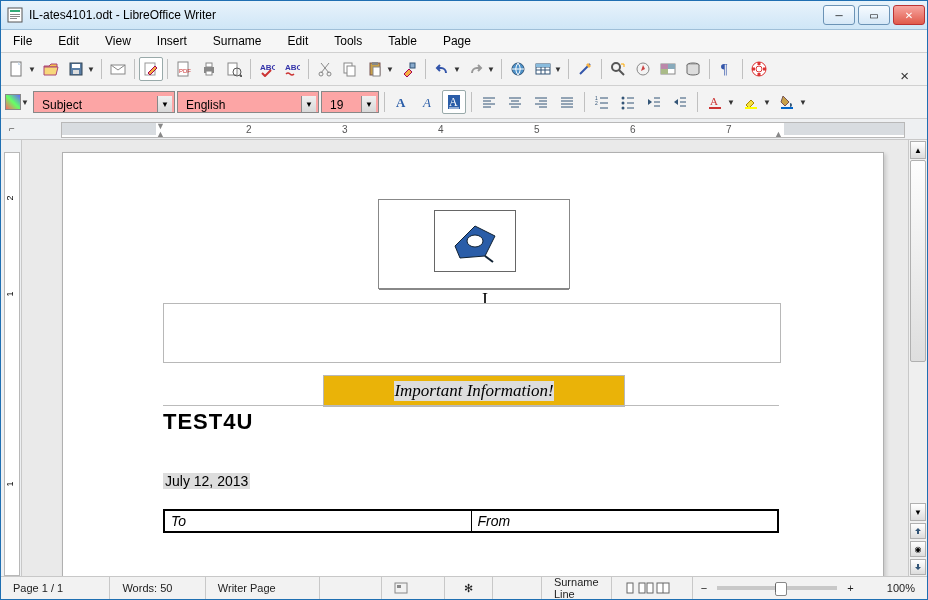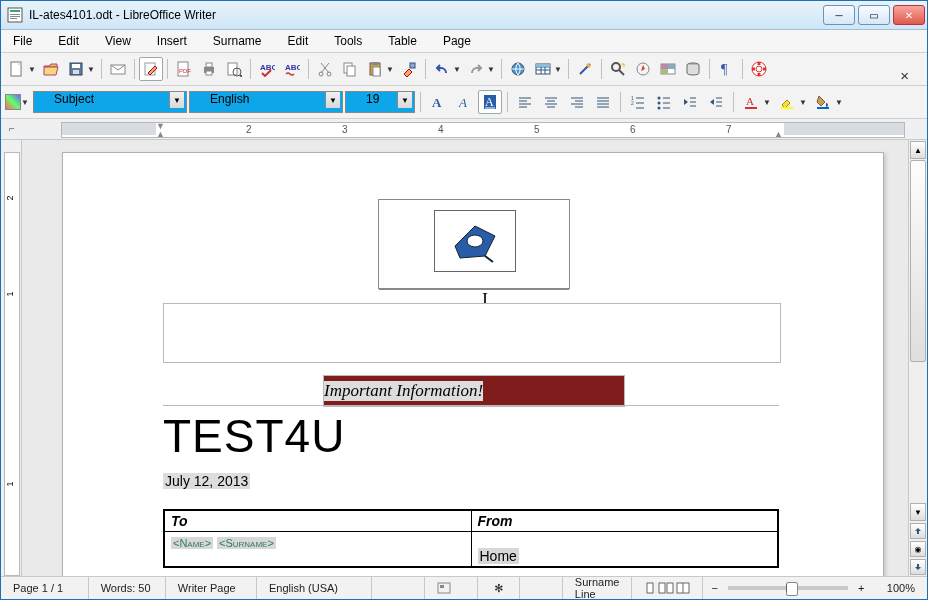--- a/index.html
+++ b/index.html
@@ -13,40 +13,40 @@
   .app-x{position:absolute;right:10px;top:35px;font-size:15px;color:#333}
   .menubar{height:22px;background:#f6f6f6;display:flex;align-items:center;padding:0 4px;gap:10px;border-bottom:1px solid #d0d0d0;position:relative}
   .menubar span{padding:2px 8px}
   .toolbar{height:28px;background:#f3f3f3;display:flex;align-items:center;padding:2px 4px;gap:1px;border-bottom:1px solid #d0d0d0}
   .tbtn{width:22px;height:22px;display:flex;align-items:center;justify-content:center;border:1px solid transparent;border-radius:2px}
   .tbtn.boxed{border:1px solid #9aa;background:#fff}
   .tsep{width:1px;height:20px;background:#c0c0c0;margin:0 3px}
   .drop-arrow{width:8px;font-size:8px;color:#333;margin-left:-2px;margin-right:2px}
   .fmtbar{height:28px;background:#f3f3f3;display:flex;align-items:center;padding:2px 4px;gap:2px;border-bottom:1px solid #d0d0d0}
   .swatch{width:14px;height:14px;border:1px solid #888}
-  .combo{height:20px;background:#0ea5e9;border:1px solid #888;display:flex;align-items:flex-start;padding:0 2px 0 20px;font-size:12px}
+  .combo{height:20px;background:#fca5a5;border:1px solid #888;display:flex;align-items:flex-end;padding:0 2px 0 8px;font-size:12px}
   .combo .arrow{width:14px;height:16px;border-left:1px solid #888;margin-left:auto;display:flex;align-items:center;justify-content:center;font-size:8px;background:linear-gradient(#f0f0f0,#d8d8d8)}
   .ruler-h{height:20px;background:#eef0f2;border-bottom:1px solid #c8c8c8;position:relative;font-size:10px;color:#555}
   .ruler-h .inner{position:absolute;left:60px;right:22px;top:3px;height:14px;background:#fff;border:1px solid #b8b8b8}
   .workspace{flex:1;display:flex;background:#e8e8e8;overflow:hidden}
   .ruler-v{width:20px;background:#eef0f2;border-right:1px solid #c8c8c8;position:relative}
   .ruler-v .inner{position:absolute;top:12px;bottom:0;left:3px;width:14px;background:#fff;border:1px solid #b8b8b8}
   .doc-area{flex:1;position:relative;background:#eaeaea;overflow:hidden}
   .page{position:absolute;left:40px;top:12px;width:820px;height:1000px;background:#fff;border:1px solid #b0b0b0;box-shadow:2px 2px 4px rgba(0,0,0,0.15)}
   .frame-logo{position:absolute;left:315px;top:46px;width:190px;height:88px;border:1px solid #888;background:#fff}
   .frame-logo .imgbox{position:absolute;left:55px;top:10px;width:80px;height:60px;border:1px solid #666;background:#fff;display:flex;align-items:center;justify-content:center}
   .frame-subtitle{position:absolute;left:100px;top:150px;width:616px;height:58px;border:1px solid #b8b8b8;background:#fff}
-  .frame-important{position:absolute;left:260px;top:222px;width:300px;height:30px;border:1px solid #b8b8b8;background:#7f1d1d;display:flex;align-items:center;justify-content:flex-start}
+  .frame-important{position:absolute;left:260px;top:222px;width:300px;height:30px;border:1px solid #b8b8b8;background:#eab308;display:flex;align-items:center;justify-content:center}
   .frame-important span{font-style:italic;font-family:Georgia,serif;font-size:17px;background:#ddd}
   .hr-line{position:absolute;left:100px;top:252px;width:616px;height:0;border-top:1px solid #bbb}
-  .big-title{position:absolute;left:100px;top:256px;font-family:Arial,sans-serif;font-size:46px;font-weight:normal;letter-spacing:1px}
+  .big-title{position:absolute;left:100px;top:256px;font-family:Arial,sans-serif;font-size:22px;font-weight:bold;letter-spacing:1px}
   .date{position:absolute;left:100px;top:320px;font-size:14px;background:#ddd;padding:0 2px}
   .tbl{position:absolute;left:100px;top:356px;width:616px;border:2px solid #000;border-collapse:collapse}
   .tbl td{border:1px solid #000;padding:2px 6px;vertical-align:top;font-size:14px}
-  .tbl .hdr{font-weight:bold;font-style:italic;background:#fff}
+  .tbl .hdr{font-weight:normal;font-style:italic;background:#fff}
   .field{font-size:11px;color:#2a7a6a;background:#d8d8d8;padding:0 2px;font-variant:small-caps}
   .grey-lit{background:#d8d8d8;padding:0 2px}
   .scroll-v{width:18px;background:#f0f0f0;border-left:1px solid #c8c8c8;display:flex;flex-direction:column}
   .scroll-v .sbtn{height:16px;border:1px solid #b0b0b0;background:linear-gradient(#fff,#ddd);margin:1px;display:flex;align-items:center;justify-content:center;font-size:8px}
   .scroll-v .track{flex:1;background:#efefef;margin:0 1px;position:relative}
   .scroll-v .thumb{position:absolute;left:0;right:0;top:0;height:200px;background:linear-gradient(#fdfdfd,#dedede);border:1px solid #b0b0b0;border-radius:2px}
   .nav-btns{display:flex;flex-direction:column}
   .statusbar{height:22px;background:#f2f2f2;border-top:1px solid #c8c8c8;display:flex;align-items:center;font-size:11px;color:#222}
   .status-cell{padding:0 12px;border-right:1px solid #c8c8c8;height:100%;display:flex;align-items:center}
   .zoom-slider{width:120px;height:4px;background:#c8c8c8;position:relative;margin:0 6px}
@@ -450,30 +450,20 @@
 
         <div class="big-title">TEST4U</div>
 
         <div class="date">July 12, 2013</div>
 
         <table class="tbl">
           <tbody>
               <tr>
             <td class="hdr" style="width:50%">To</td>
             <td class="hdr">From</td>
-          </tr>
-          <tr>
-            <td>
-              <span class="field">&lt;Name&gt;</span>
-              <span class="field">&lt;Surname&gt;</span>
-            </td>
-            <td>
-              <div style="height:14px"></div>
-              <span class="grey-lit">Home</span>
-            </td>
           </tr>
         </tbody>
           </table>
 
       </div>
     </div>
 
     <div class="scroll-v">
       <div class="sbtn">▲</div>
       <div class="track">
@@ -493,21 +483,20 @@
             </svg>
           </div>
       </div>
     </div>
   </div>
 
   <div class="statusbar">
     <div class="status-cell" style="width:90px">Page 1 / 1</div>
     <div class="status-cell" style="width:75px">Words: 50</div>
     <div class="status-cell" style="width:95px">Writer Page</div>
-    <div class="status-cell" style="width:130px">English (USA)</div>
     <div class="status-cell" style="width:40px"></div>
     <div class="status-cell" style="width:40px">
         <svg width="14" height="12">
           <rect x="1" y="1" width="12" height="10" fill="none" stroke="#888"></rect>
           <rect x="3" y="3" width="4" height="3" fill="#888"></rect>
         </svg>
       </div>
     <div class="status-cell" style="width:25px;justify-content:center">✻</div>
     <div class="status-cell" style="width:25px"></div>
     <div class="status-cell" style="flex:1">Surname Line</div>

